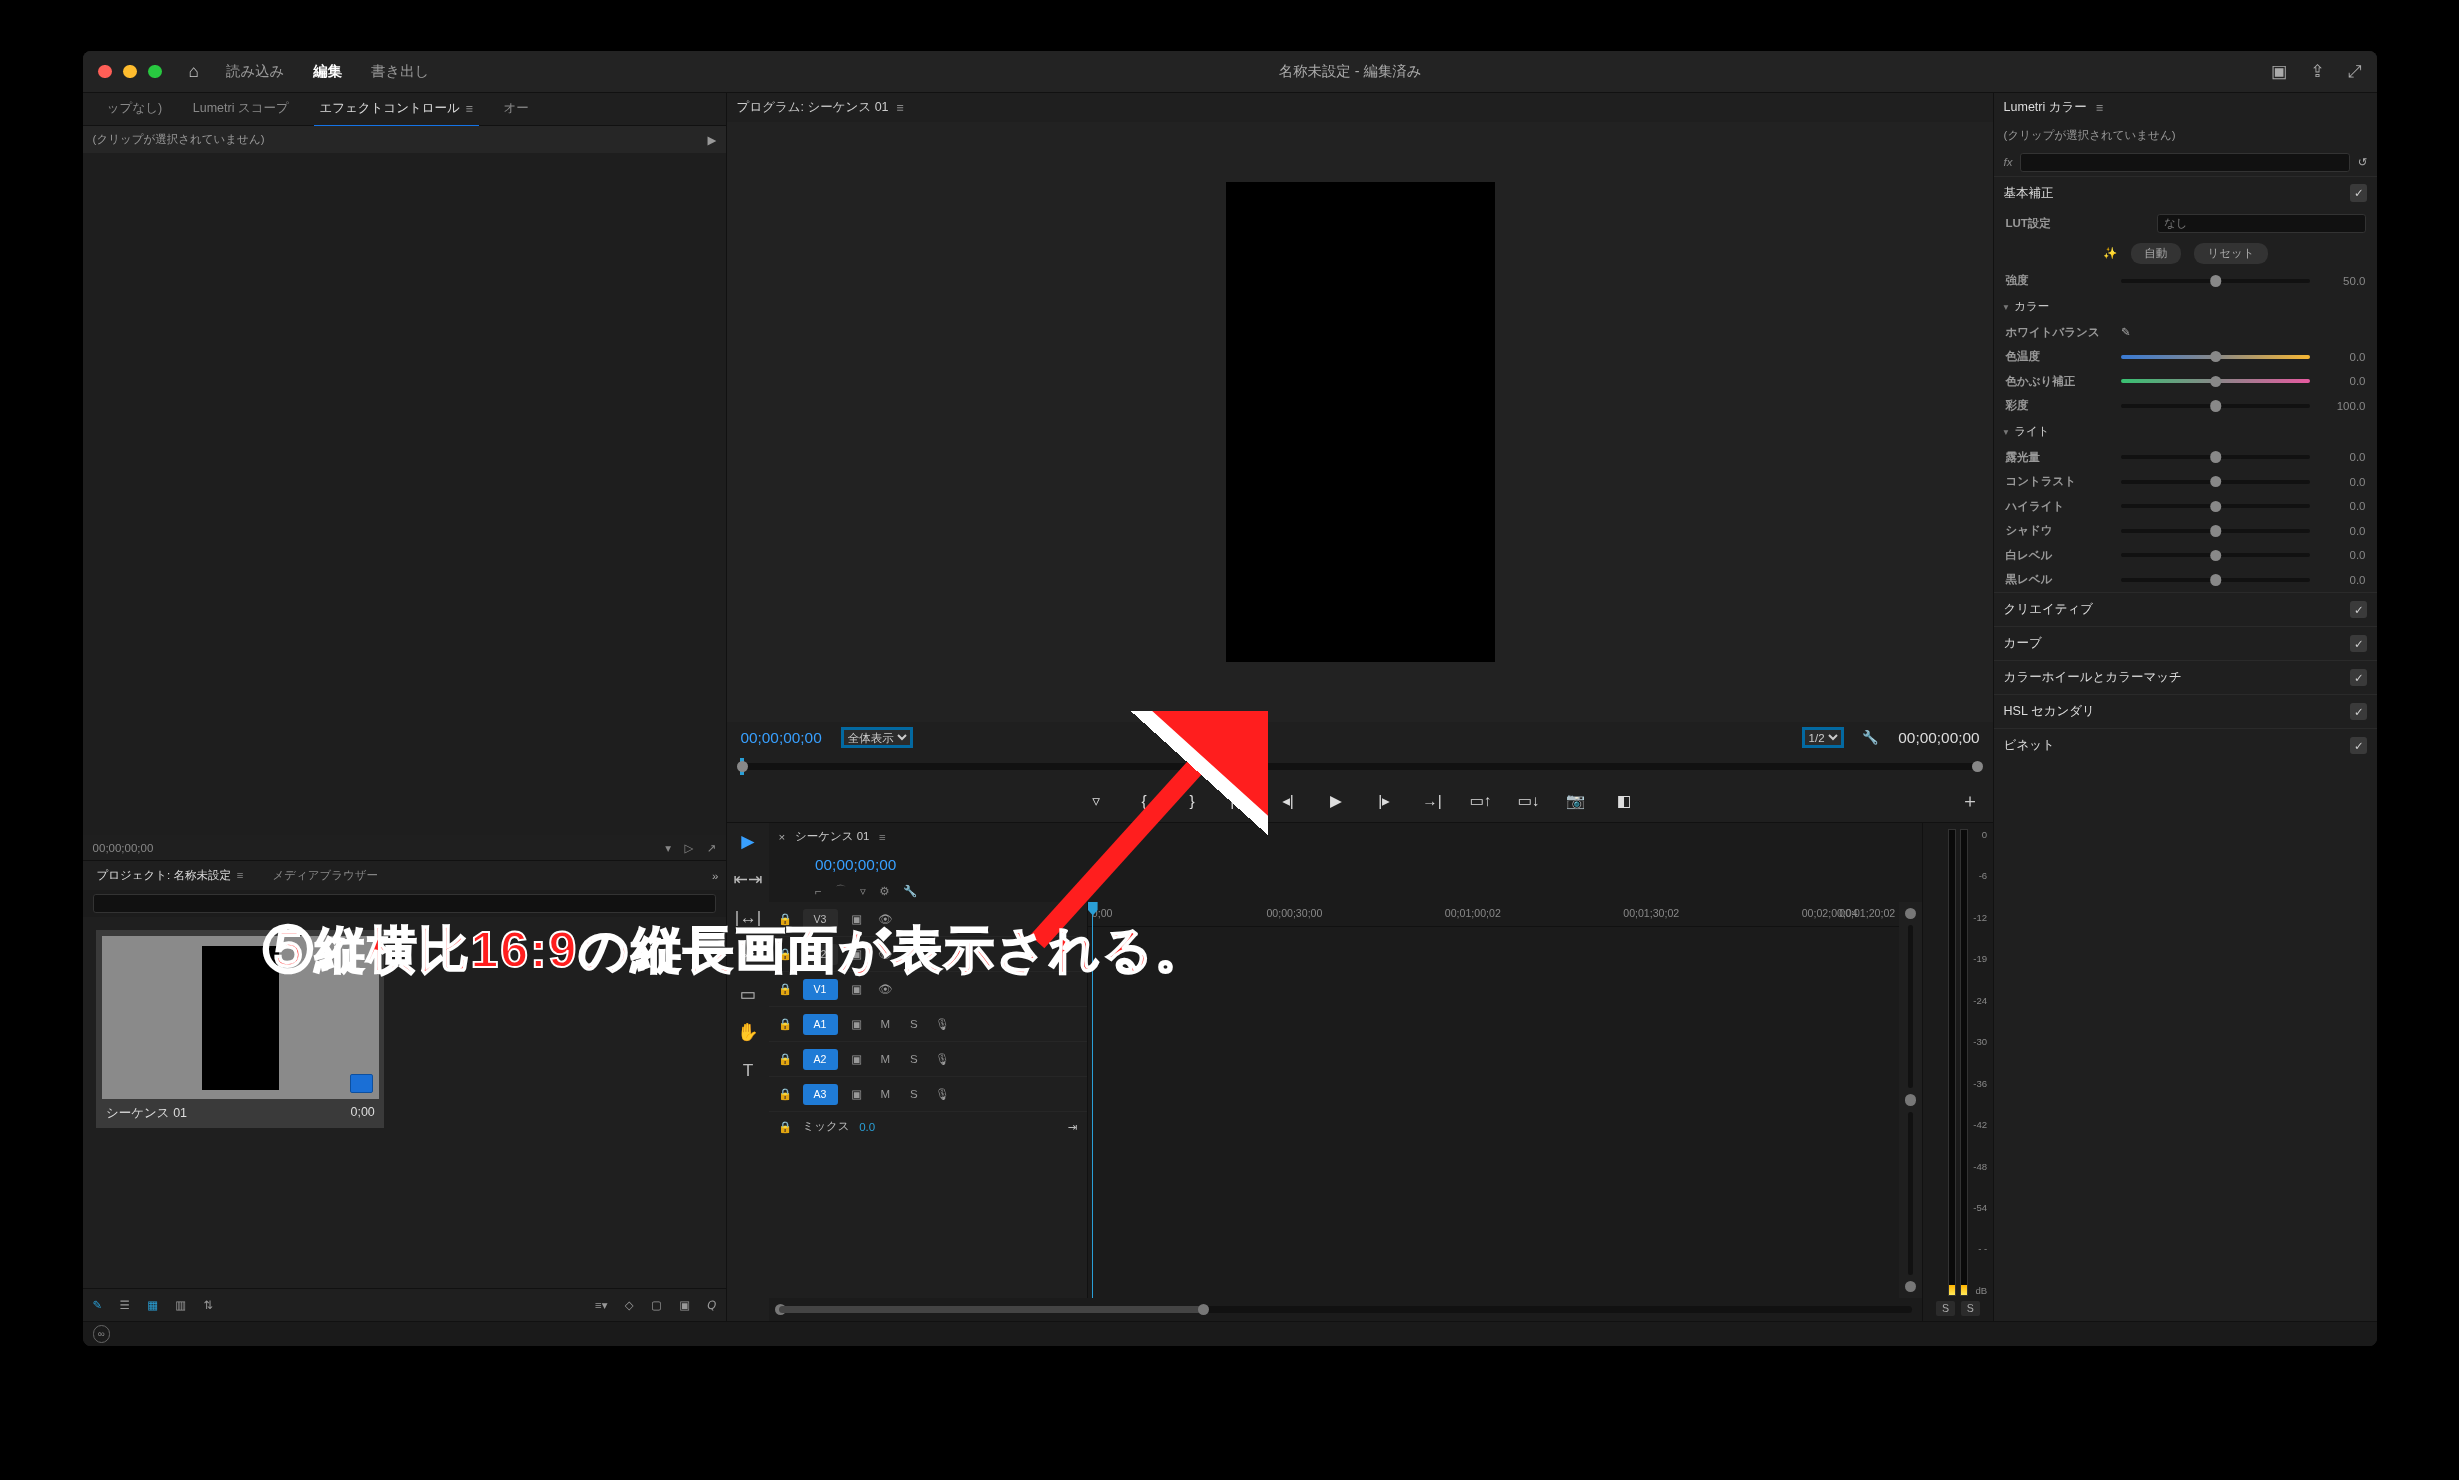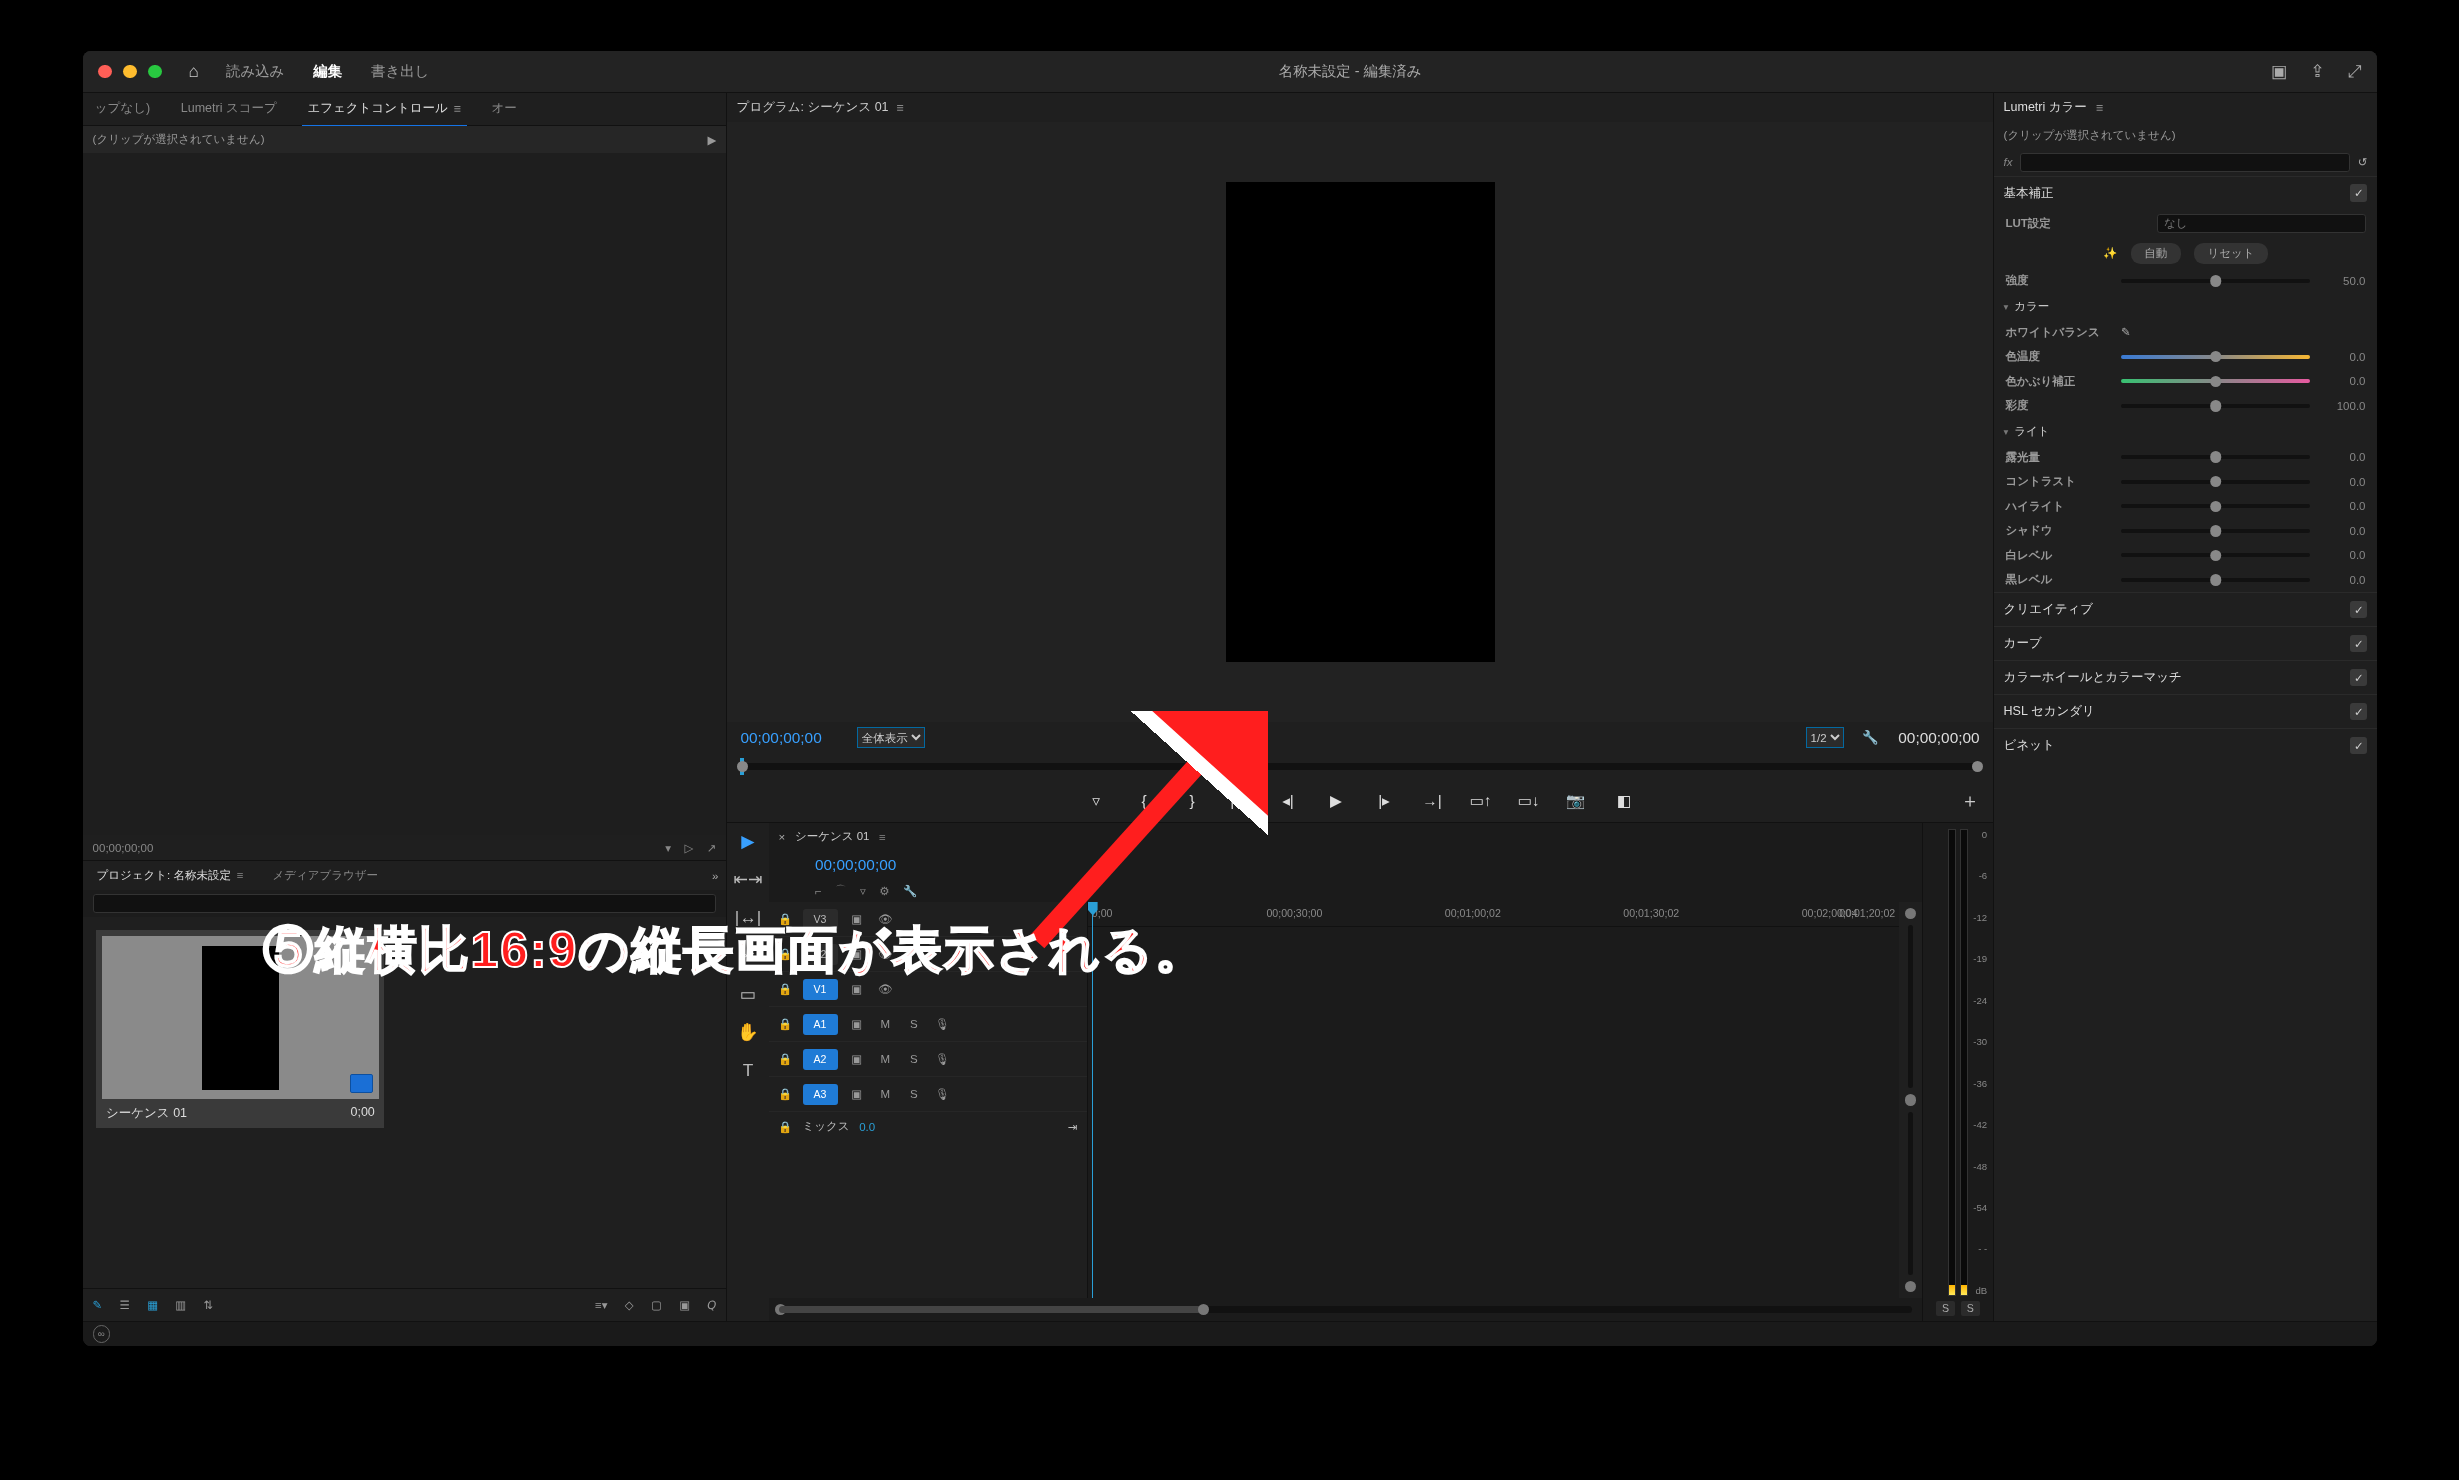--- a/index.html
+++ b/index.html
@@ -17,21 +17,21 @@
   .work-tab { color:#999; padding:3.8px 0; cursor:pointer; }
   .work-tab.active { color:#fff; font-weight:600; }
   .title-center { flex:1; text-align:center; color:#aaa; font-size:14.4px; }
   .title-right { display:flex; gap:23px; font-size:17.3px; color:#aaa; }
 
   
   .main-row { flex:1; display:flex; min-height:0; }
 
   
   .col-left { width:644px; display:flex; flex-direction:column; border-right:1px solid #111; }
-  .panel-tabs { display:flex; align-items:center; height:33px; padding:0 6px; gap:19px; background:#1f1f1f; border-bottom:1px solid #111; font-size:12.5px; }
+  .panel-tabs { display:flex; align-items:center; height:33px; padding:0 18px; gap:19px; background:#1f1f1f; border-bottom:1px solid #111; font-size:12.5px; }
   .panel-tab { color:#888; padding:0 5.8px; border-bottom:1.9px solid transparent; height:33px; display:flex; align-items:center; gap:5.8px; }
   .panel-tab.active { color:#ddd; border-bottom-color:#1473e6; }
   .mini-menu { color:#888; }
   .left-upper { flex:1; background:#1f1f1f; display:flex; flex-direction:column; }
   .efc-head { height:27px; display:flex; align-items:center; justify-content:space-between; padding:0 9.6px; background:#262626; color:#999; font-size:11.5px; }
   .left-blank { flex:1; background:#1e1e1e; }
   .left-footer { height:25px; display:flex; align-items:center; justify-content:space-between; padding:0 9.6px; background:#1f1f1f; color:#888; }
   .left-footer .ricons { display:flex; gap:13.4px; }
 
   .project-area { height:461px; border-top:1px solid #111; display:flex; flex-direction:column; background:#1f1f1f; }
@@ -54,21 +54,21 @@
 
   
   .col-center { flex:1; display:flex; flex-direction:column; }
   .program-area { height:730px; display:flex; flex-direction:column; background:#1f1f1f; border-bottom:1px solid #111; }
   .prog-tab-row { height:29px; display:flex; align-items:center; padding:0 9.6px; gap:7.7px; color:#ccc; font-size:12.5px; }
   .prog-preview { flex:1; background:#222; display:flex; align-items:center; justify-content:center; }
   .prog-canvas { width:269px; height:480px; background:#000; }
   .prog-ctrl1 { height:31px; display:flex; align-items:center; gap:19px; padding:0 13.4px; color:#ccc; font-size:13.4px; }
   .prog-ctrl1 .tc-in { color:#38a0ff; font-size:15.4px; }
   .prog-ctrl1 .spacer { flex:1; }
-  .prog-ctrl1 select { background:#2b2b2b; color:#ccc; border:1px solid #0369a1; height:21px; font-size:11.5px;margin-left:16px; }
+  .prog-ctrl1 select { background:#2b2b2b; color:#ccc; border:3px solid #0369a1; height:21px; font-size:11.5px; }
   .ruler-row { height:27px; display:flex; align-items:center; padding:0 13.4px; }
   .ruler { flex:1; height:7.7px; background:#111; position:relative; border-radius:3.8px; }
   .ruler .ph { position:absolute; left:0; top:-4.8px; width:3.8px; height:17.3px; background:#2a9fd6; }
   .ruler .rknob { position:absolute; top:-1.9px; width:11.5px; height:11.5px; border-radius:50%; background:#888; }
   .transport { height:42px; display:flex; align-items:center; justify-content:center; gap:27px; color:#ddd; font-size:15.4px; position:relative; }
   .transport .add { position:absolute; right:13.4px; color:#ccc; font-size:19px; }
   .tbtn { width:21px; text-align:center; cursor:pointer; }
 
   
   .timeline-area { flex:1; display:flex; background:#1b1b1b; }

